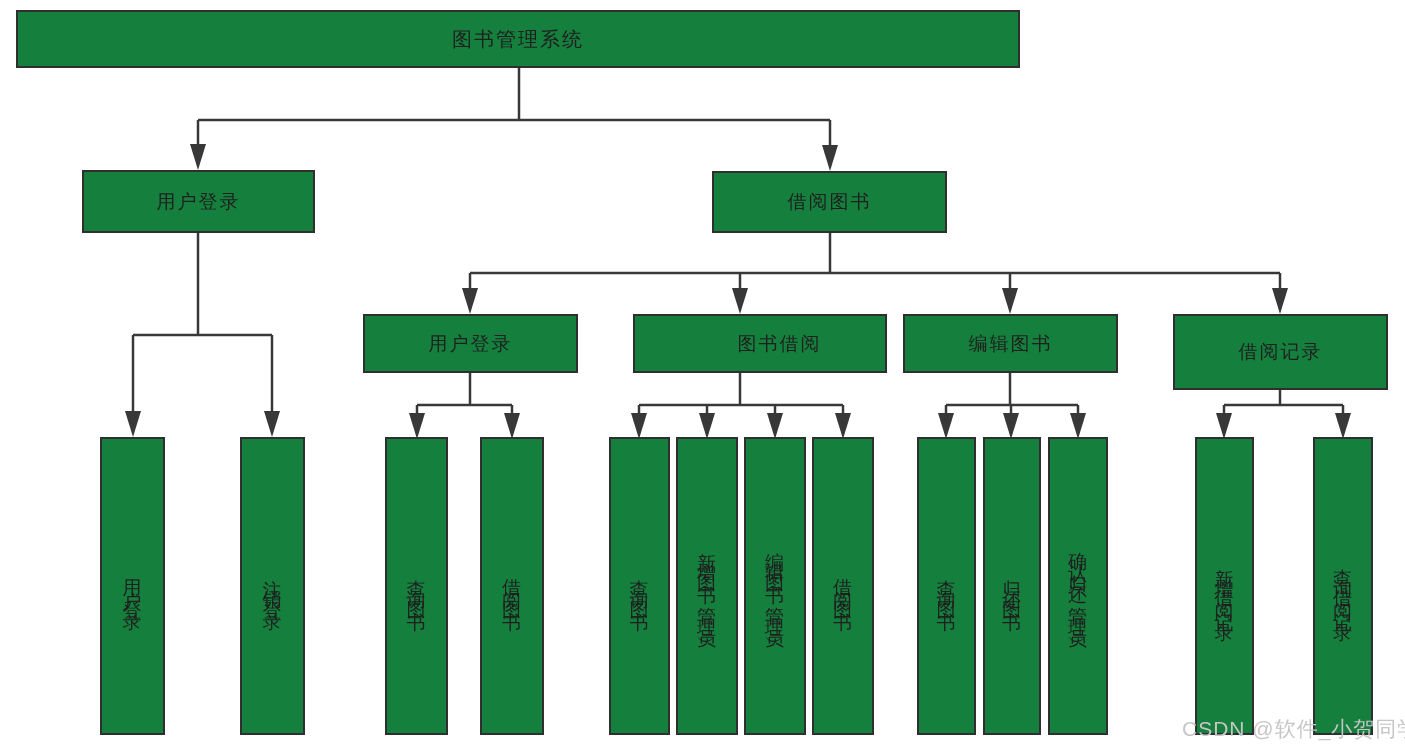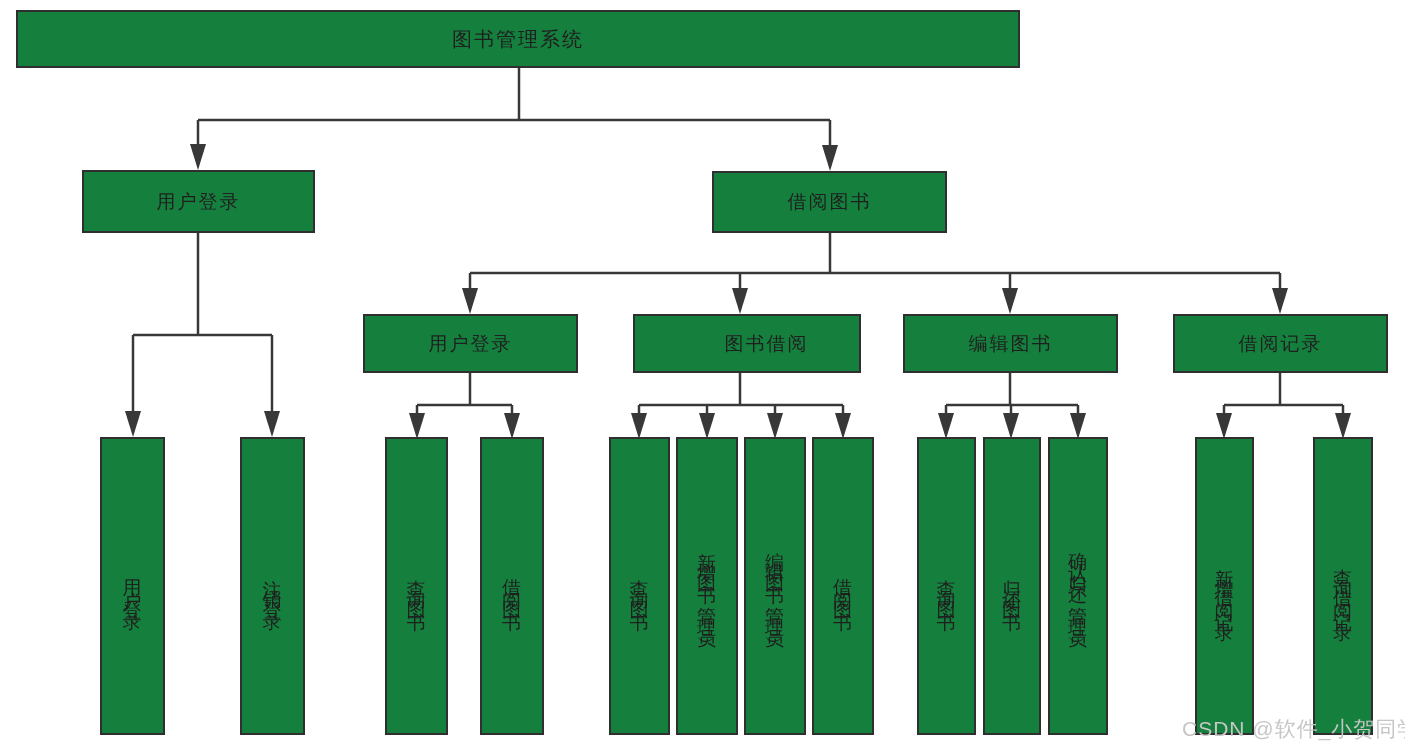--- a/index.html
+++ b/index.html
@@ -130,27 +130,27 @@
   <div class="node h" style="left:82px; top:170px; width:233px; height:63px;">
     <span>用户登录</span>
   </div>
   <div class="node h" style="left:712px; top:171px; width:235px; height:62px;">
     <span>借阅图书</span>
   </div>
 
   <div class="node h" style="left:363px; top:314px; width:215px; height:59px;">
     <span>用户登录</span>
   </div>
-  <div class="node h" style="left:633px; top:314px; width:228px; height:59px;padding-left:39px;">
+  <div class="node h" style="left:633px; top:314px; width:254px; height:59px;padding-left:39px;">
     <span>图书借阅</span>
   </div>
   <div class="node h" style="left:903px; top:314px; width:215px; height:59px;">
     <span>编辑图书</span>
   </div>
-  <div class="node h" style="left:1173px; top:314px; width:215px; height:59px;">
+  <div class="node h" style="left:1173px; top:314px; width:215px; height:76px;">
     <span>借阅记录</span>
   </div>
 
   <div class="node v" style="left:100px; top:437px; width:65px; height:298px;">
     <span>用户登录</span>
   </div>
   <div class="node v" style="left:240px; top:437px; width:65px; height:298px;">
     <span>注销登录</span>
   </div>
 

